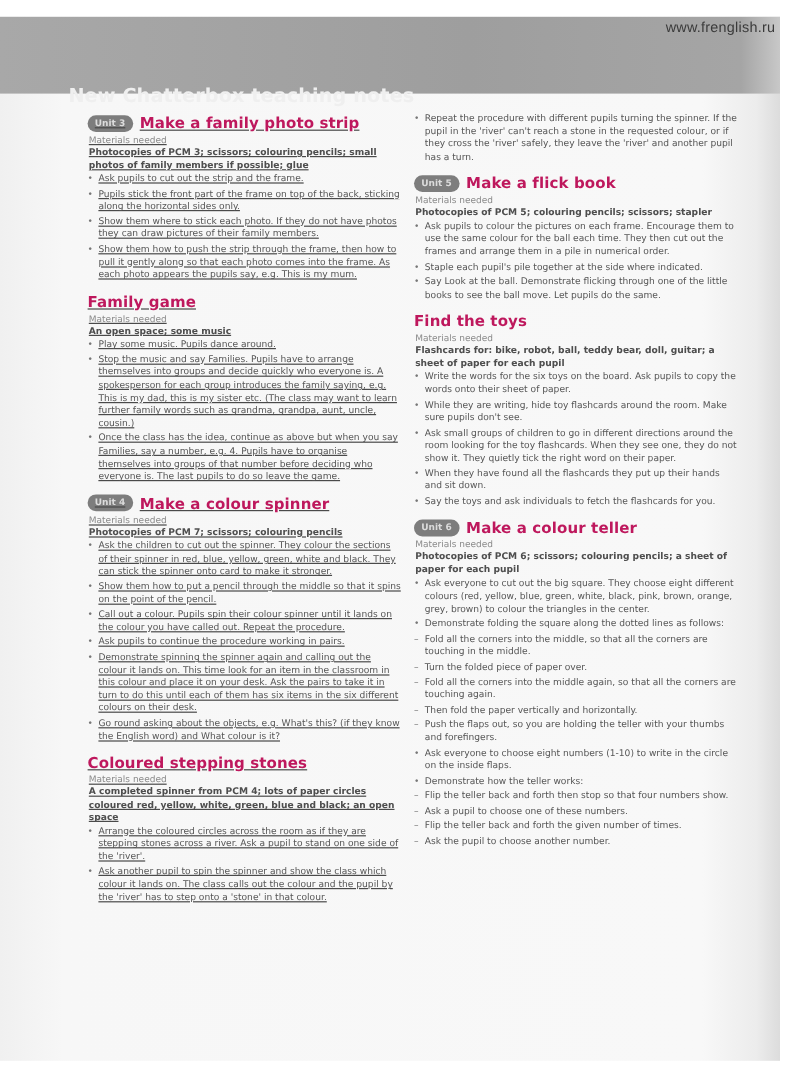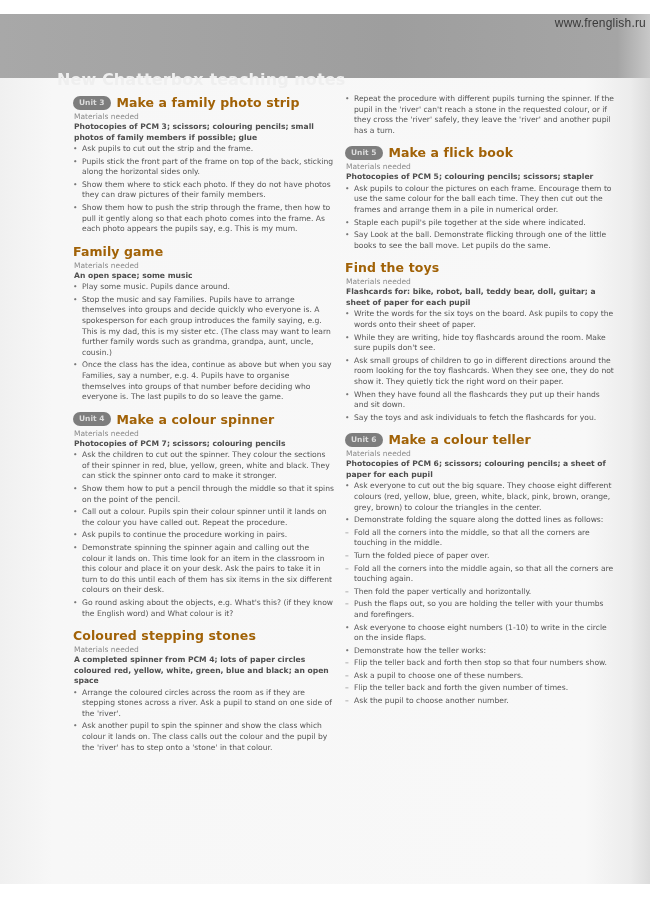--- a/index.html
+++ b/index.html
@@ -19,31 +19,31 @@
     position: absolute; left: 0; top: 14px; width: 650px; height: 64px;
     background: linear-gradient(90deg, #a8a8a8 0%, #9e9e9e 60%, #a5a5a5 95%, #c8c8c8 100%);
   }
   .header-title {
     position: absolute; left: 57px; top: 46px;
     font-family: "DejaVu Sans", sans-serif; font-weight: bold; font-size: 16px;
     color: #efefef; letter-spacing: 0.1px; margin-top: 24px;
   }
 
   .col { position: absolute; top: 95px; }
-  .col-left { left: 73px; width: 262px; }
+  .col-left { left: 73px; width: 262px; text-decoration: underline; }
   .col-right { left: 345px; width: 270px; top: 94px; }
 
   .section { margin-bottom: 9px; }
   .sec-head { display: flex; align-items: center; margin-bottom: 2px; }
   .unit-badge {
     display: inline-block; background: #7d7d7d; color: #dcdcdc;
     font-size: 7.5px; font-weight: bold; border-radius: 9px;
     padding: 2px 7px 2px 6px; margin-right: 5px; line-height: 10px;
   }
-  .sec-title { font-size: 12.5px; font-weight: bold; color: #a16207; letter-spacing: 0.1px; }
+  .sec-title { font-size: 12.5px; font-weight: bold; color: #be185d; letter-spacing: 0.1px; }
   .materials-label { font-size: 7.5px; color: #8a8a8a; line-height: 10px; padding-left: 1px; }
   .materials { font-size: 7.6px; font-weight: bold; color: #4e4e4e; line-height: 10.5px; padding-left: 1px; margin-bottom: 1px; }
 
   ul.items { list-style: none; }
   ul.items li {
     font-size: 7.6px; line-height: 10.6px; color: #555;
     position: relative; padding-left: 9px; margin-bottom: 2px;
   }
   ul.items li .mark { position: absolute; left: 0; top: 0; color: #777; }
 </style>

